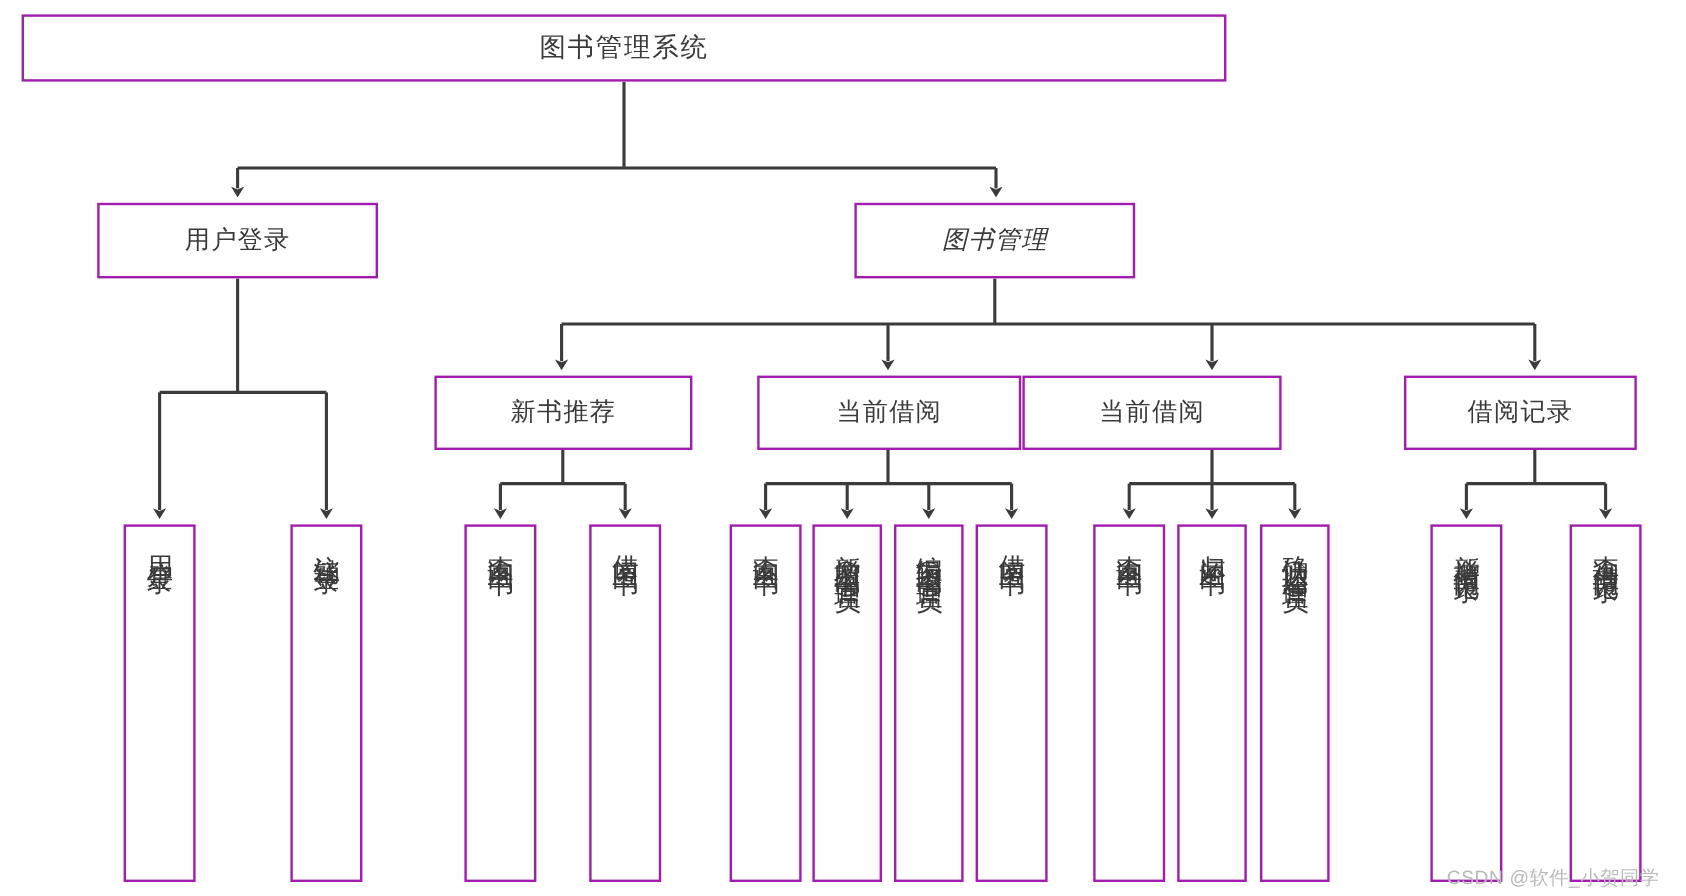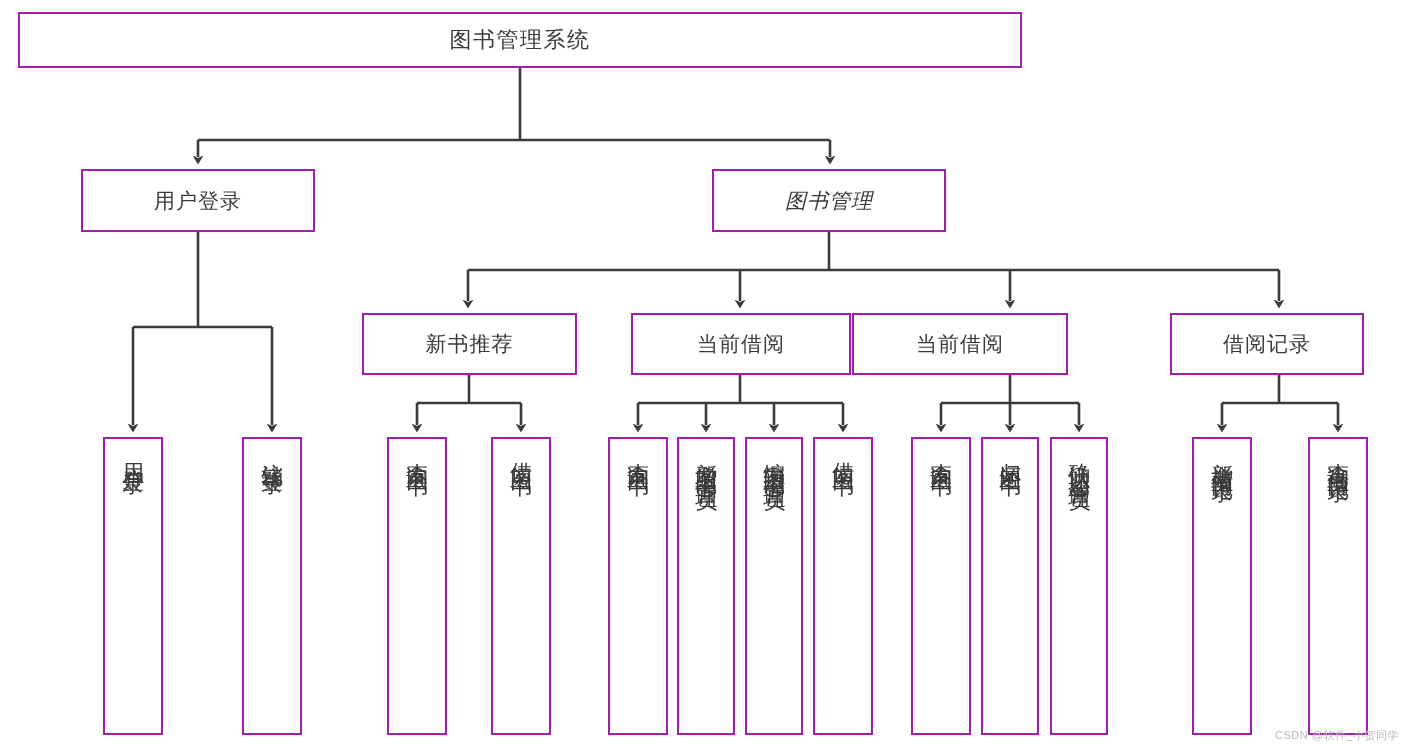--- a/index.html
+++ b/index.html
@@ -58,23 +58,23 @@
     writing-mode: vertical-rl;
     text-orientation: upright;
     font-size: 22px;
     line-height: 1.30;
     letter-spacing: 4px;
     white-space: nowrap;
     margin: 0 auto;
   }
   #watermark {
     position: absolute;
-    right: 6px;
+    right: 22px;
     bottom: 4px;
-    font-size: 11px;
+    font-size: 16px;
     color: #b9b9b9;
     white-space: nowrap;
     letter-spacing: 0.5px;
   }
 </style>
 </head>
 <body>
 
 <div id="canvas">
 

